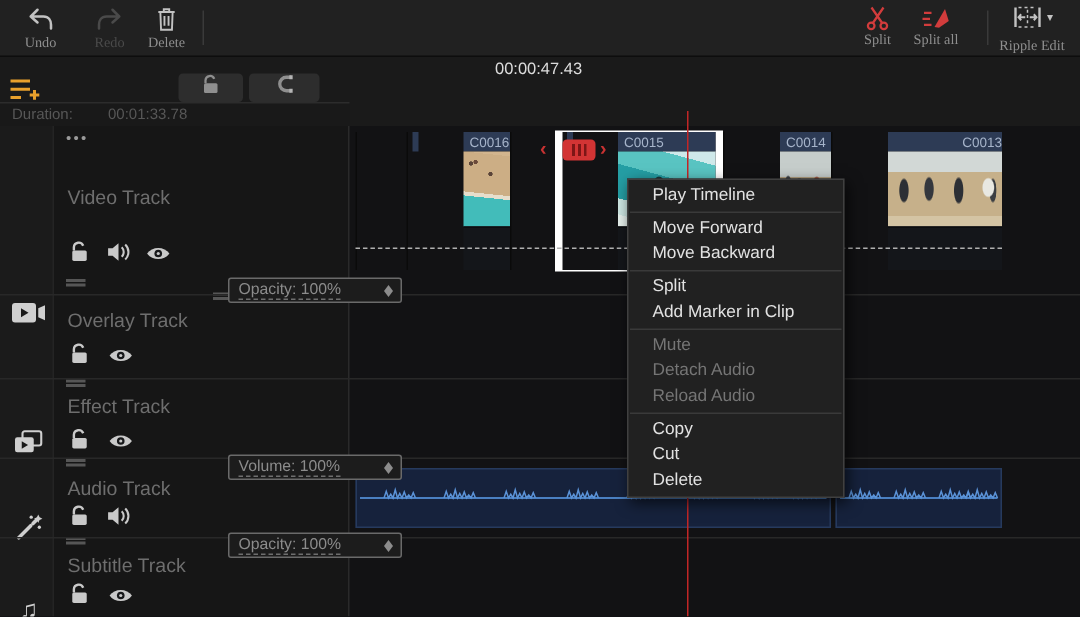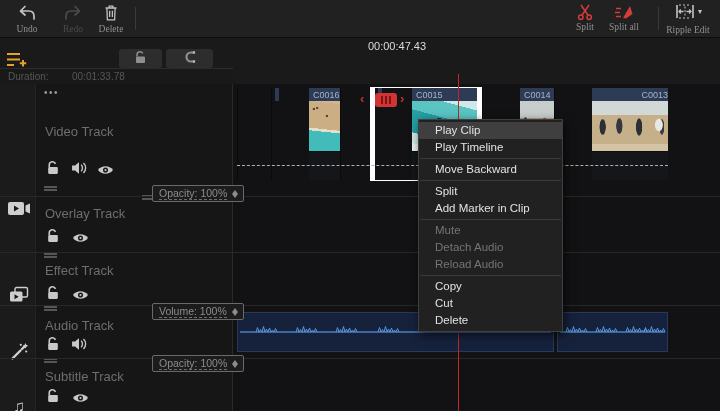--- a/index.html
+++ b/index.html
@@ -17,21 +17,21 @@
 
   
   #hdr { left:0; top:38px; width:720px; height:46px; background:#1a1a1a; }
   #addtrack { left:6px; top:13px; width:26px; height:18px; }
   .pillbtn { position:absolute; top:11px; height:19px; background:#2d2d2d; border-radius:3px; color:#8f8f8f; display:flex; align-items:center; justify-content:center; }
   #lockbtn { left:119px; width:43px; }
   #magnetbtn { left:166px; width:47px; }
   #durbar { left:0; top:30px; width:233px; height:16px; background:#191919; border-top:1px solid #2c2c2c; font-size:10px; color:#575757; line-height:15px; }
   #durbar .dl { position:absolute; left:8px; }
   #durbar .dv { position:absolute; left:72px; }
-  #timecode { left:330px; top:2px; width:134px; text-align:center; font-size:11px; color:#dcdcdc; }
+  #timecode { left:330px; top:2px; width:134px; font-size:11px; color:#dcdcdc; }
 
   #ruler { left:232px; top:38px; width:488px; height:46px; }
   .rlabel { position:absolute; top:16px; transform:translateX(-50%); font-size:11px; color:#8c8c8c; }
   #rbase { position:absolute; left:4px; right:0; top:35px; height:1px; background:#565656; }
   #rticks-min { position:absolute; left:4px; right:0; top:36px; height:6px;
     background:repeating-linear-gradient(90deg,#4a4a4a 0 1px,transparent 1px 12.2px); }
   #rticks-maj { position:absolute; left:4px; right:0; top:36px; height:9px;
     background:repeating-linear-gradient(90deg,#606060 0 1px,transparent 1px 61.2px); background-position:40px 0; }
   .rseg { position:absolute; top:33px; height:2px; }
   #seg1 { left:4px;   width:37px;  background:#4848e8; }
@@ -52,21 +52,21 @@
   
   #iconcol { left:0; top:84px; width:36px; height:327px; background:#1b1b1b; border-right:1px solid #242424; }
   #labelcol { left:36px; top:84px; width:196px; height:327px; background:#161616; }
   #tlarea { left:232px; top:84px; width:488px; height:327px; background:#121214; border-left:1px solid #2a2a2a; }
   .rowline { position:absolute; left:0; width:720px; height:1px; background:#282828; z-index:8; }
   .tico { position:absolute; left:7px; text-align:center; width:24px; color:#d0d0d0; }
   .trklabel { position:absolute; left:45px; font-size:13px; color:#6e6e6e; white-space:nowrap; }
   .mico { position:absolute; color:#c9c9c9; }
   .handle { position:absolute; width:13px; height:5px; border-top:2px solid #565656; border-bottom:2px solid #565656; }
   .dots { position:absolute; left:44px; top:87px; font-size:10px; letter-spacing:1.5px; color:#9a9a9a; }
-  .spin { position:absolute; left:152px; width:92px; height:17px; border:1px solid #6a6a6a; border-radius:2px; background:#1c1c1c; font-size:10.5px; color:#8c8c8c; line-height:15px; padding-left:6px; z-index:20; }
+  .spin { position:absolute; left:152px; width:116px; height:17px; border:1px solid #6a6a6a; border-radius:2px; background:#1c1c1c; font-size:10.5px; color:#8c8c8c; line-height:15px; padding-left:6px; z-index:20; }
   .spin .txt { border-bottom:1px dashed #6e6e6e; }
   .spin .up, .spin .dn { position:absolute; right:5px; width:0; height:0; border-left:3px solid transparent; border-right:3px solid transparent; }
   .spin .up { top:4px; border-bottom:4px solid #8c8c8c; }
   .spin .dn { bottom:3px; border-top:4px solid #8c8c8c; }
   .glyph-note { font-size:17px; }
 
   
   .clip { position:absolute; top:88px; height:92px; z-index:4; border-left:1px solid #0a0a0a;padding-left:37px; }
   .chead { height:13px; background:#2d3b55; font-size:9px; color:#a6b4ca; padding:2px 0 0 4px; overflow:hidden; white-space:nowrap; }
   .cimg { height:50px; }
@@ -377,23 +377,23 @@
     <use href="#wfb" x="8" y="19"></use>
       <use href="#wfb" x="38" y="19"></use>
       <use href="#wfb" x="68" y="19"></use>
       <use href="#wfb" x="86" y="19"></use>
   </svg>
 </div>
 
 <div id="playline" class="r"></div>
 
 <div id="ctxmenu" class="r">
-  <div class="mi hl">Play Clip</div>
   <div class="mi">Play Timeline</div>
   <div class="msep"></div>
+  <div class="mi">Move Forward</div>
   <div class="mi">Move Backward</div>
   <div class="msep"></div>
   <div class="mi">Split</div>
   <div class="mi">Add Marker in Clip</div>
   <div class="msep"></div>
   <div class="mi dis">Mute</div>
   <div class="mi dis">Detach Audio</div>
   <div class="mi dis">Reload Audio</div>
   <div class="msep"></div>
   <div class="mi">Copy</div>

